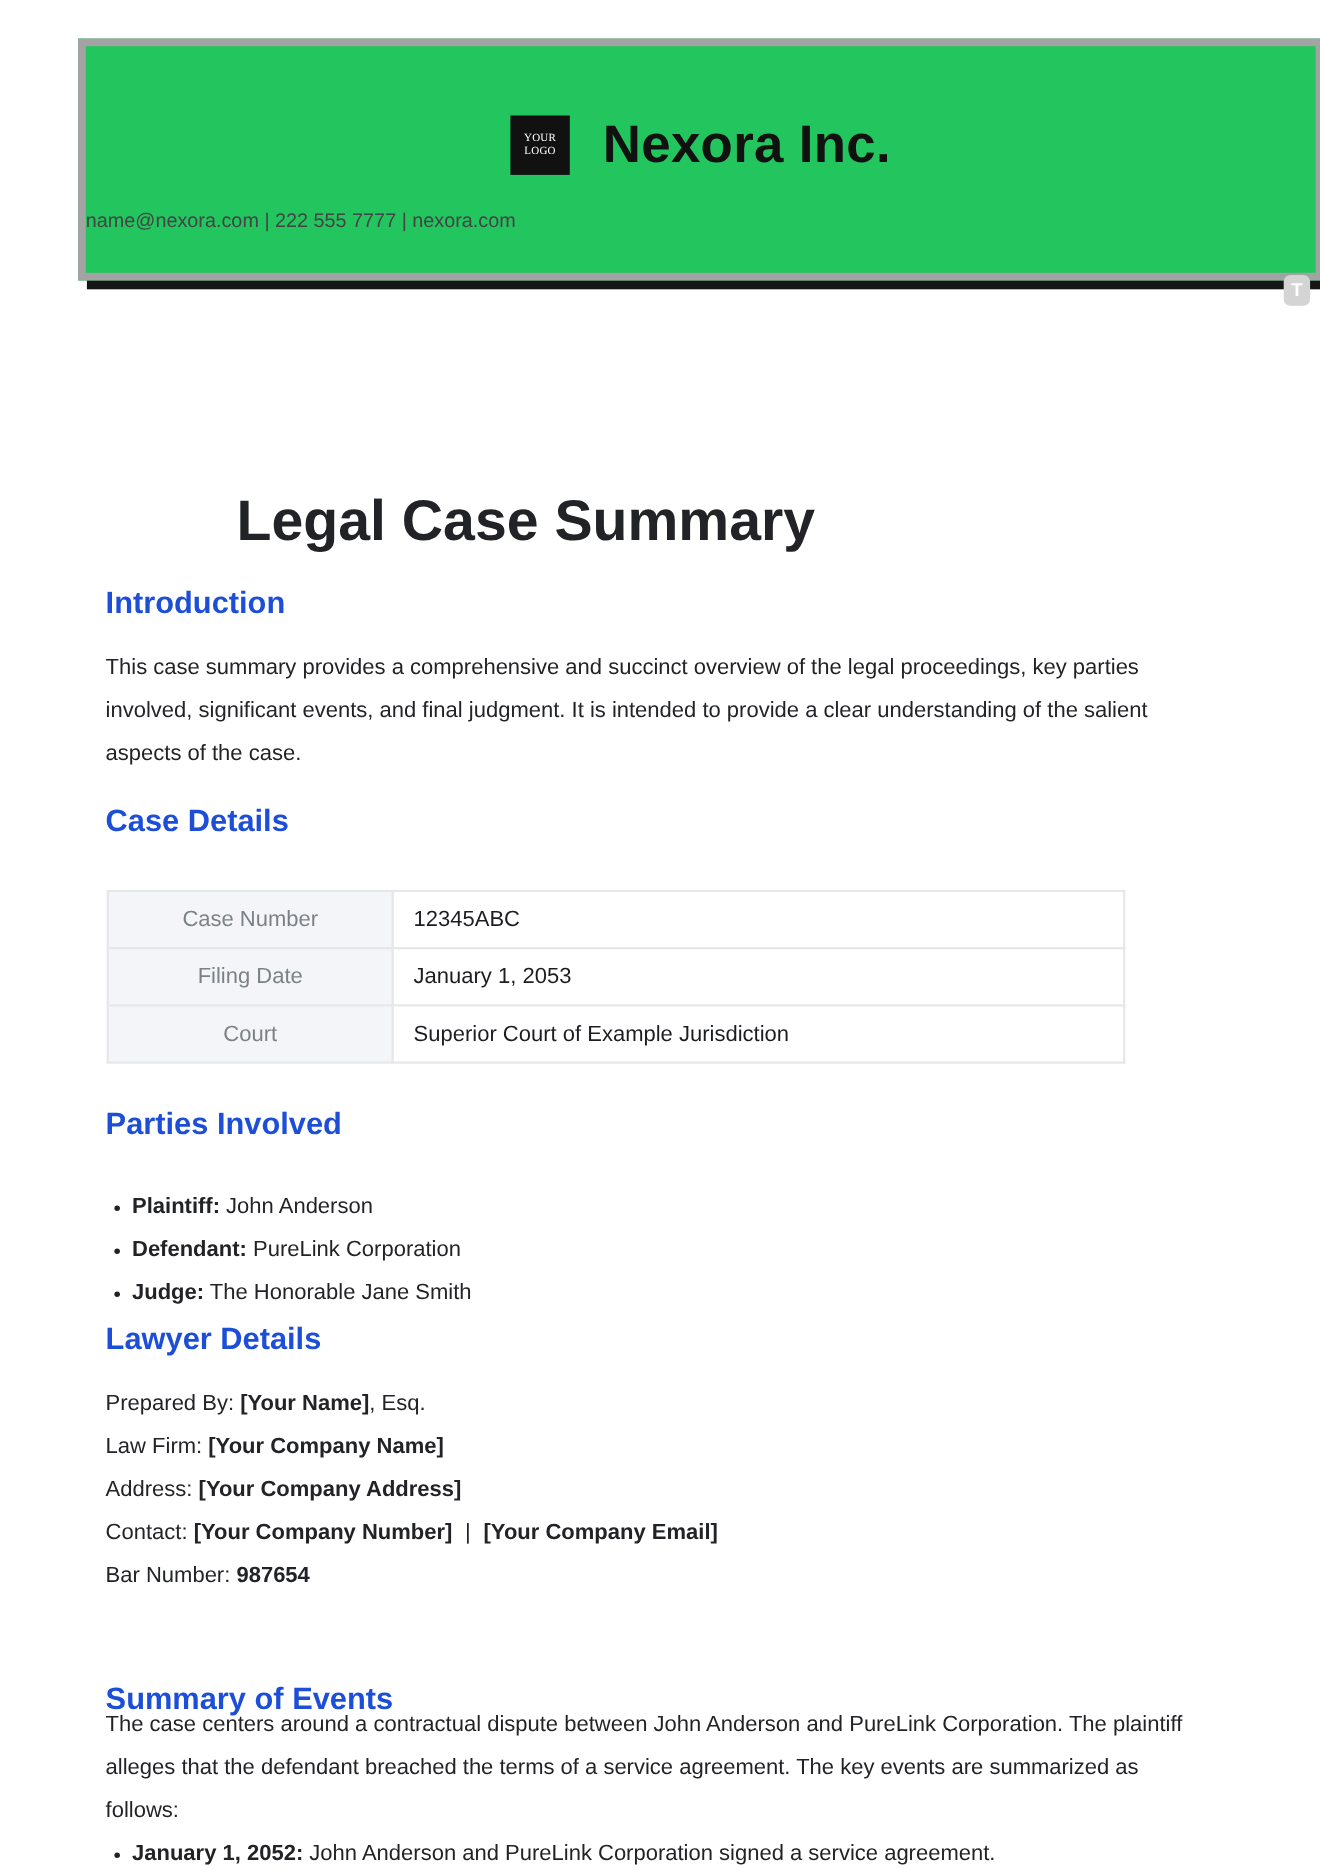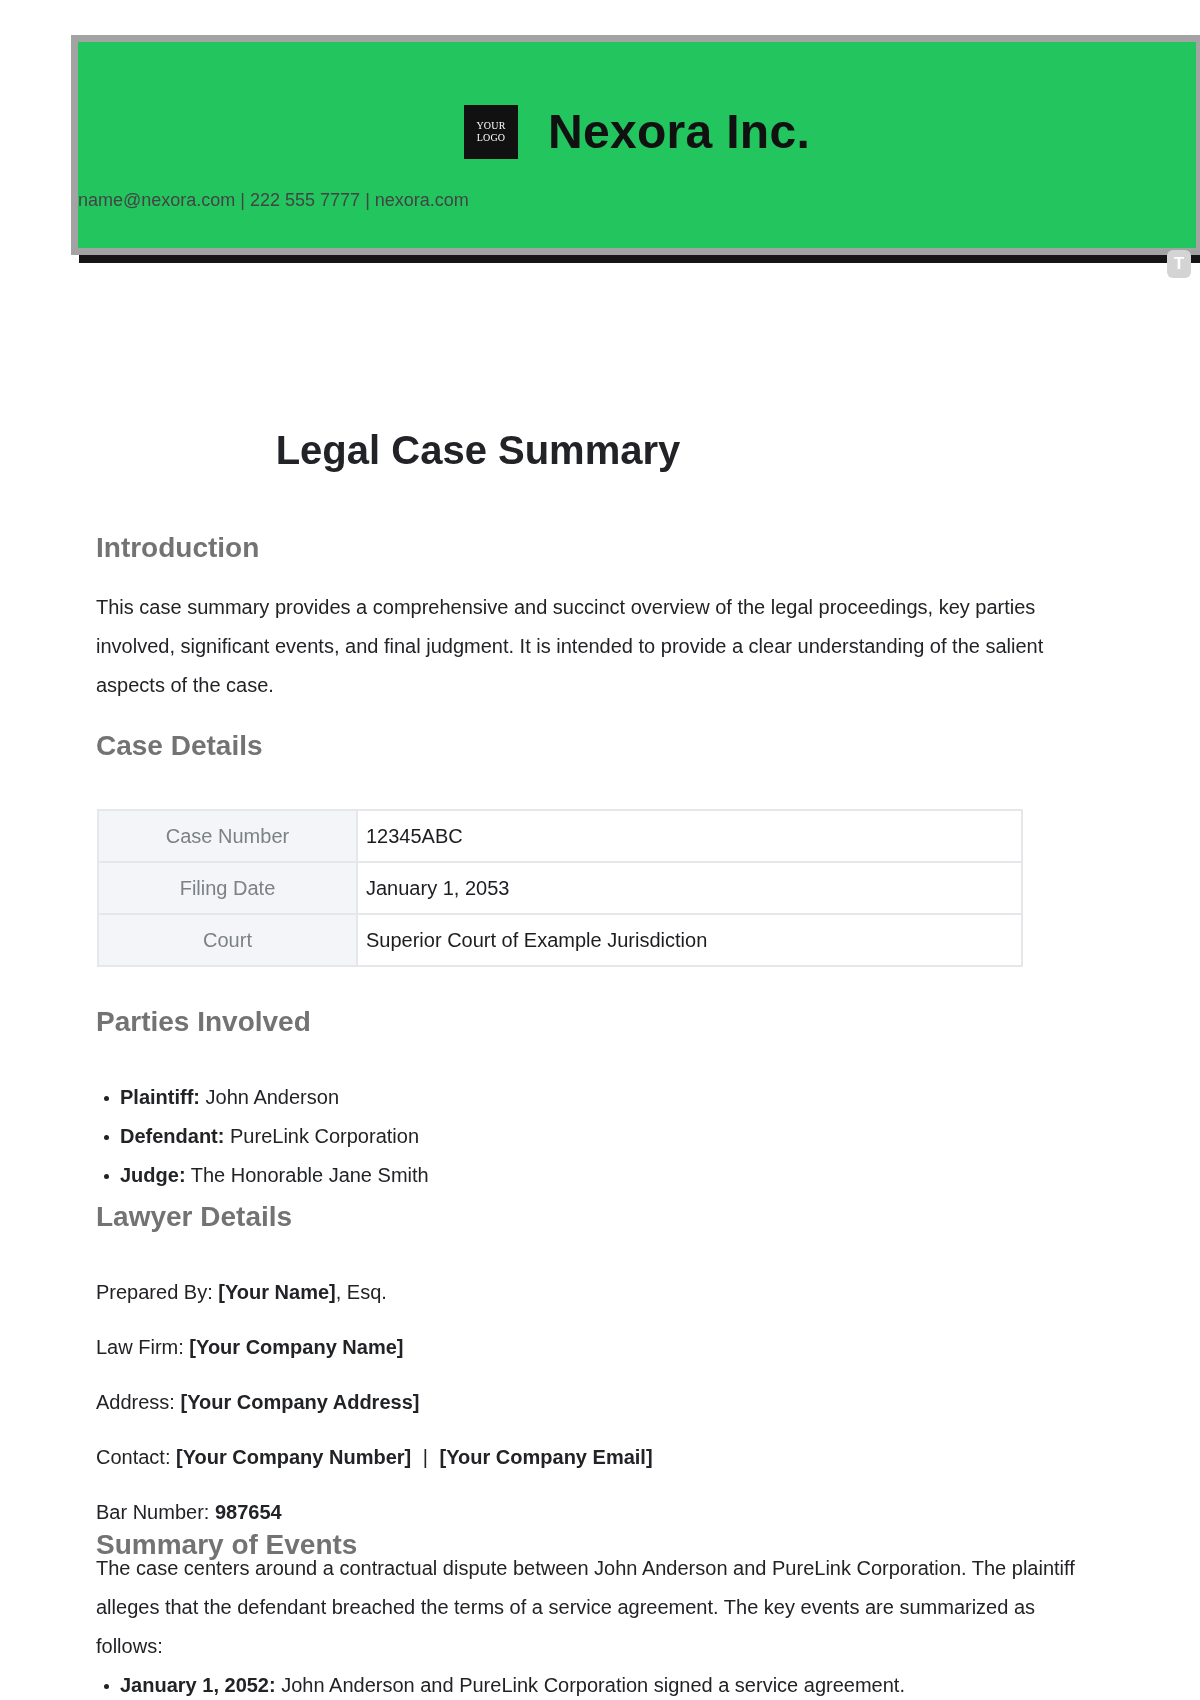--- a/index.html
+++ b/index.html
@@ -57,32 +57,32 @@
       width: 24px; height: 28px;
       background: #d4d4d4;
       border-radius: 6px;
       display: flex; align-items: center; justify-content: center;
       color: #fff; font-weight: bold; font-size: 17px;
     }
 
     
     .doc-title {
       position: absolute;
-      left: 0; width: 956px; top: 428px;
+      left: 0; width: 956px; top: 444px;
       text-align: center;
-      font-size: 40px;
+      font-size: 52px;
       font-weight: bold;
       color: #222326;
     }
     .section-heading {
       position: absolute;
       left: 96px;
       font-size: 28px;
       font-weight: bold;
-      color: #737373;
+      color: #1d4ed8;
     }
     .paragraph {
       position: absolute;
       left: 96px;
       width: 1000px;
       font-size: 20px;
       line-height: 39px;
       color: #222326;
     }
     .bullet-list {
@@ -115,31 +115,31 @@
       border: 2px solid #e6e7ea;
       vertical-align: middle;
     }
     .case-table td.label {
       width: 259px;
       background: #f3f5f8;
       color: #7b8287;
       text-align: center;
     }
     .case-table td.value {
-      padding-left: 8px;
+      padding-left: 18px;
       color: #1c1d20;
     }
 
     .detail-lines {
       position: absolute;
       left: 96px; top: 1257px;
       font-size: 20px;
       line-height: 39px;
     }
-    .detail-lines .line { white-space: nowrap; margin-top: 16px; }
+    .detail-lines .line { white-space: nowrap; }
     .detail-lines .sep { margin: 0 6px; }
   </style>
 </head>
 <body>
 
 <div class="page">
 
   <div class="header-card">
     <div class="brand-row">
       <div class="logo-box">

